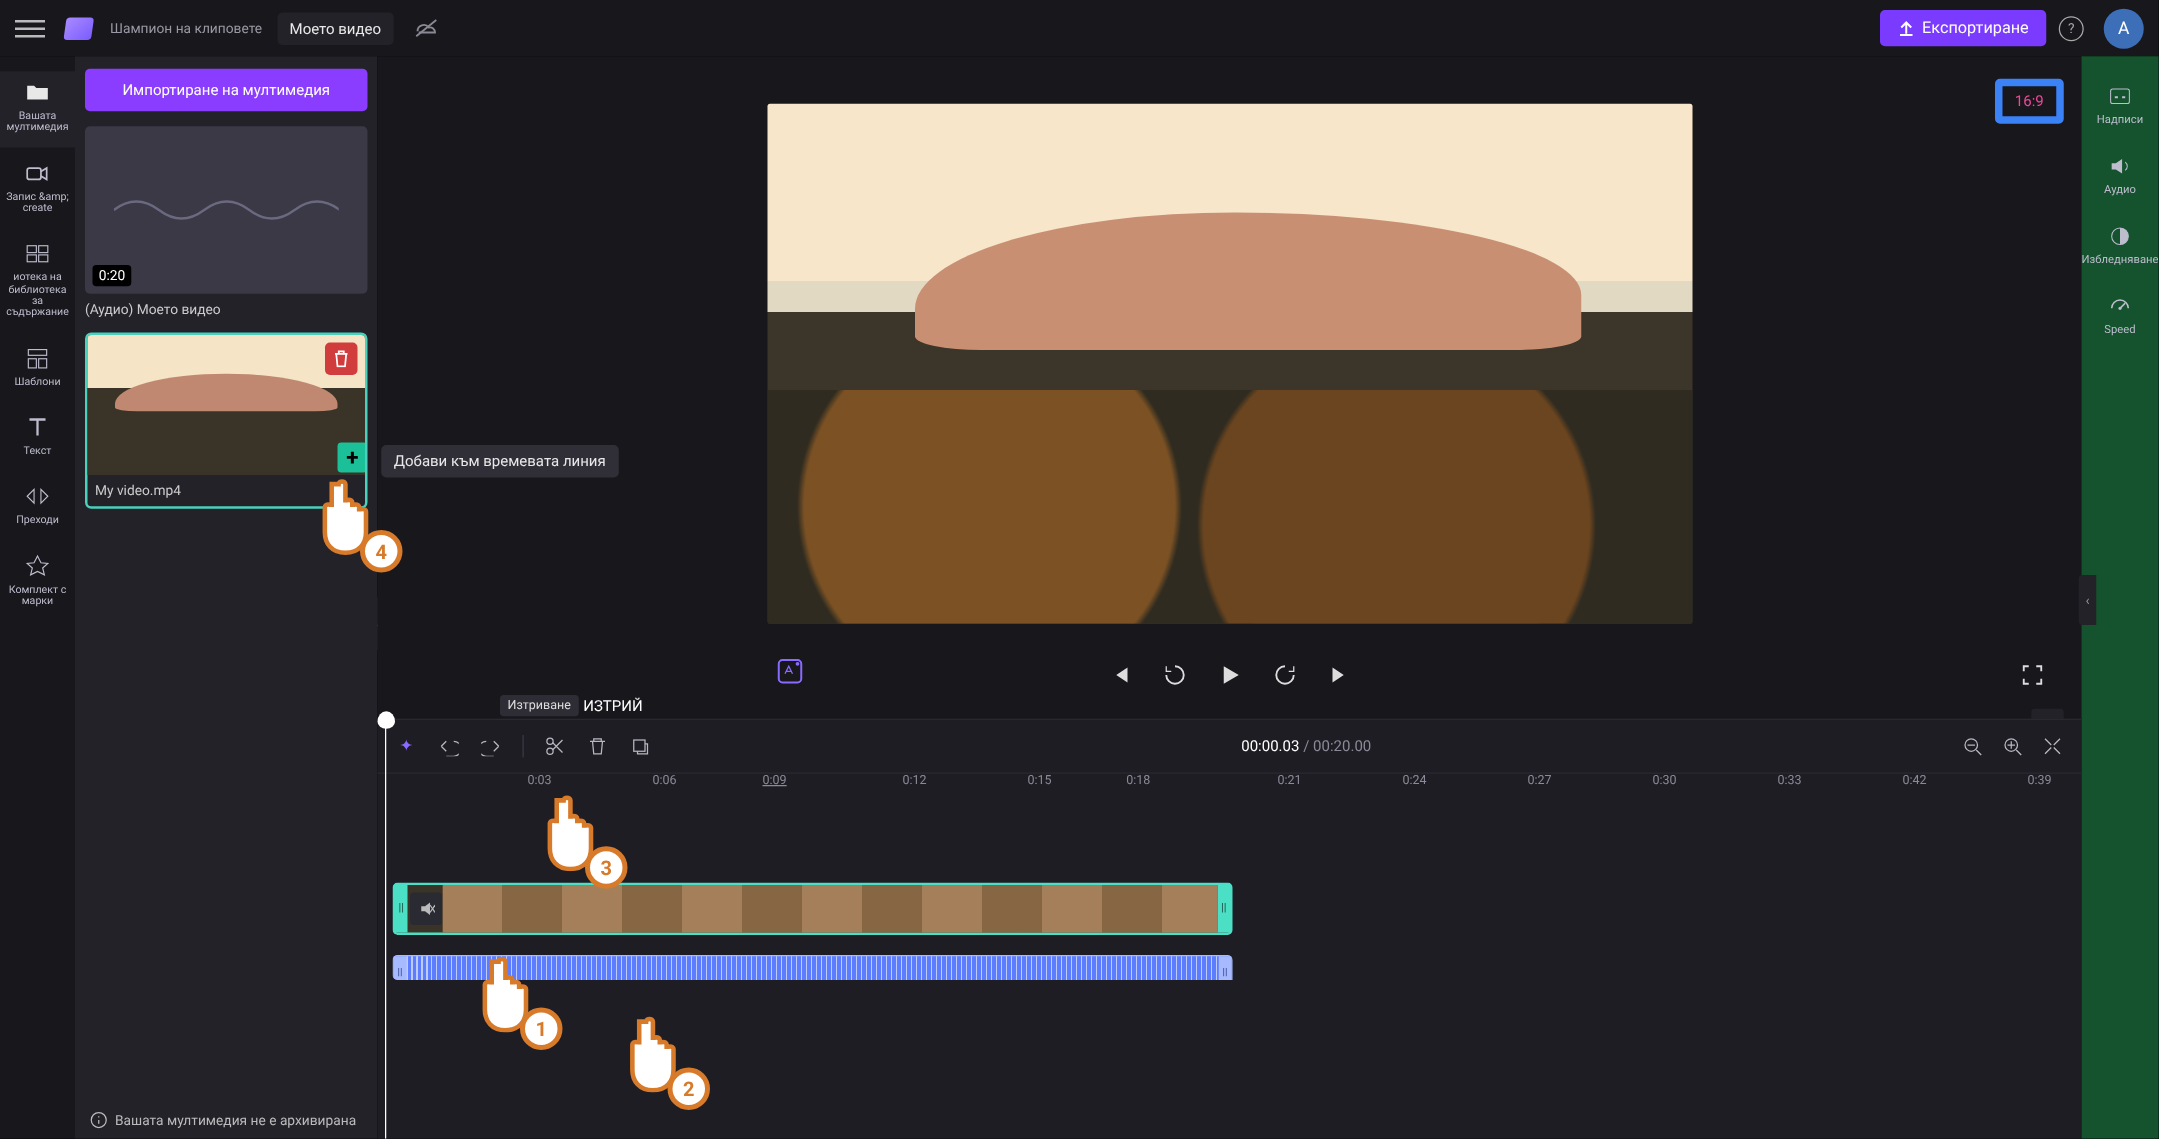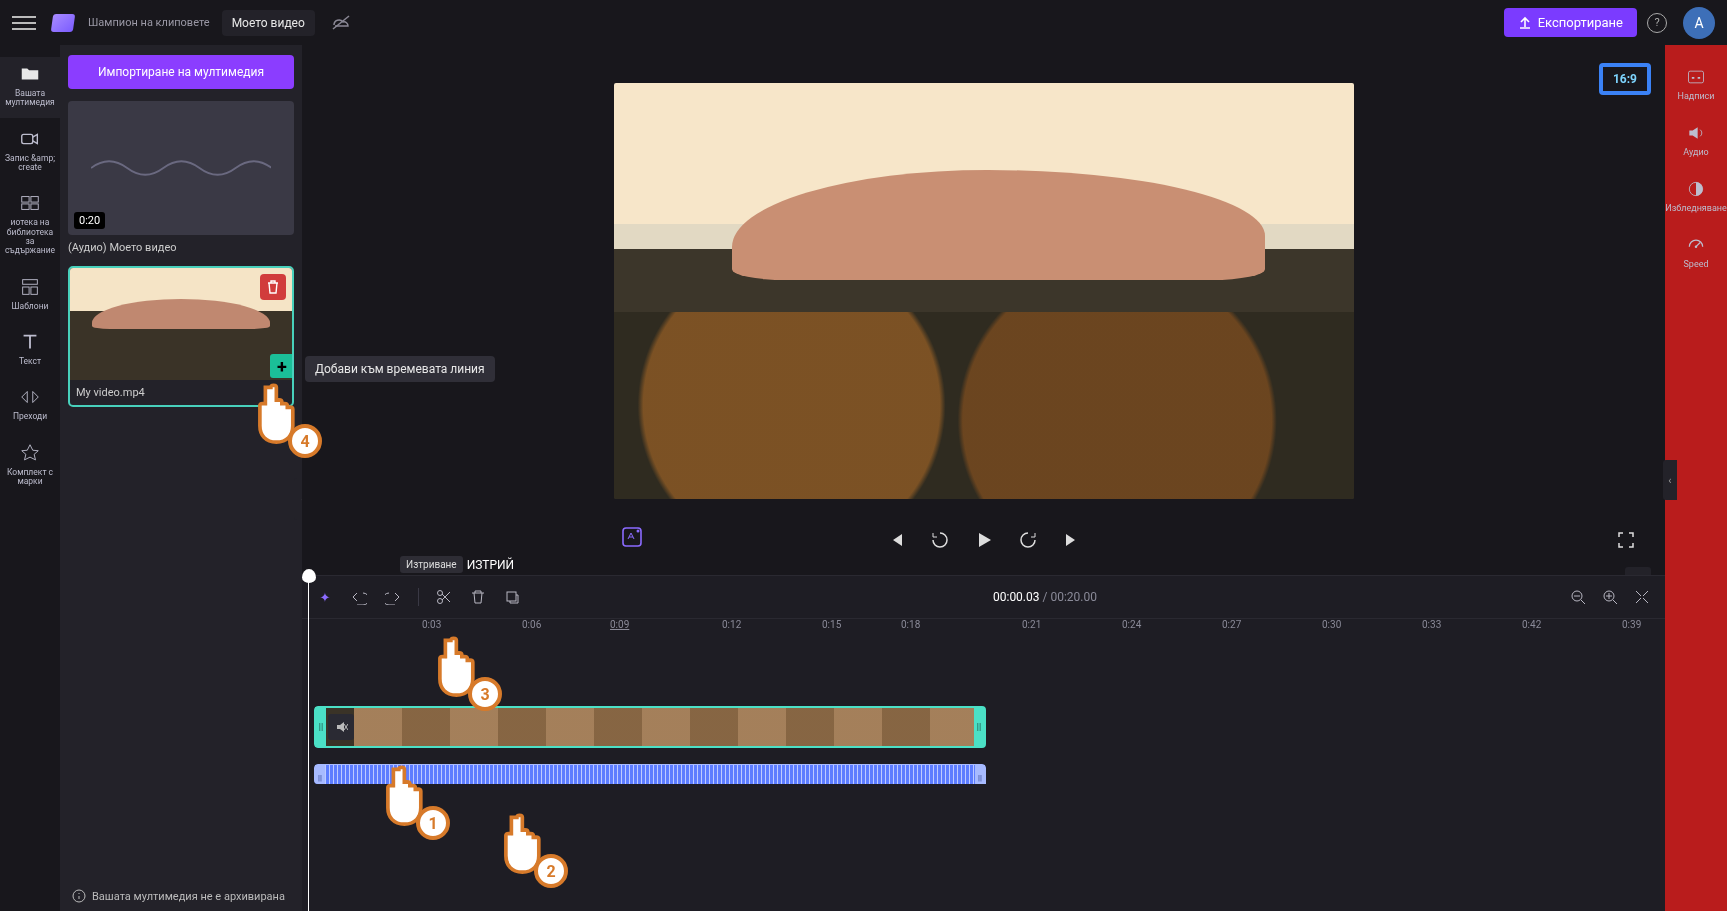--- a/index.html
+++ b/index.html
@@ -45,21 +45,21 @@
   .tooltip-del-tag { background: #2e2d35; color: #ddd; font-size: 10px; padding: 3px 6px; border-radius: 3px; }
   .tooltip-del-main { color: #fff; font-size: 12px; text-align: center; }
 
   .panel-collapse { position: absolute; right: -10px; top: 50%; width: 18px; height: 42px; background: #232229; border-radius: 3px; display: flex; align-items: center; justify-content: center; color: #aaa; font-size: 11px; cursor: pointer; }
   .archive-warning { margin-top: auto; display: flex; align-items: center; gap: 6px; font-size: 11px; color: #bbb; padding: 8px 4px; }
 
   
   .stage { flex: 1; display: flex; flex-direction: column; background: #18171c; position: relative; }
   .preview-row { height: 530px; position: relative; display:flex; flex-direction:column; align-items:center;}
   .preview-top-right { position: absolute; right: 14px; top: 18px; }
-  .aspect-btn { border: 4px solid #3b82f6; border-radius: 4px; padding: 5px 10px; font-size: 12px; color: #7dd3fc; cursor: pointer; background: transparent; font-weight: bold; }
+  .aspect-btn { border: 6px solid #3b82f6; border-radius: 4px; padding: 5px 10px; font-size: 12px; color: #ec4899; cursor: pointer; background: transparent; }
   .preview { position:absolute; top:38px; left: 50%; transform:translateX(-50%); width: 740px; height: 416px; background: linear-gradient(#f7e6c9 0 34%, #e2d9c3 34% 40%, #3c362a 40% 100%); border-radius: 2px; overflow:hidden;}
   .preview .rock-big { position:absolute; left:16%; right:12%; top:21%; height:110px; background:#c98f73; border-radius: 48% 52% 10% 10% / 70% 60% 10% 10%; }
   .preview .bush { position:absolute; bottom:0; width:100%; height:45%; background: radial-gradient(circle at 24% 50%, rgba(200,120,40,0.5) 0 26%, transparent 27%), radial-gradient(circle at 68% 58%, rgba(180,100,30,0.45) 0 30%, transparent 31%), #2f2b20; }
   .controls { position:absolute; bottom:24px; left:0; right:0; display:flex; align-items:center; justify-content:center; gap:22px; }
   .ctrl-icon { width: 22px; height: 22px; color: #ddd; cursor: pointer; display:flex; align-items:center; justify-content:center;}
   .ai-btn { position:absolute; left:316px; bottom:24px; width:28px; height:28px; display:flex; align-items:center; justify-content:center; cursor:pointer; color:#8b6bff;}
   .fs-btn { position:absolute; right:28px; bottom:24px; cursor:pointer; color:#ddd;}
   .expand-arrow { position:absolute; right:14px; bottom:-8px; width:26px; height:16px; background:#232229; border-radius:3px; display:flex;align-items:center;justify-content:center;color:#999;font-size:11px;cursor:pointer;}
 
   
@@ -79,21 +79,21 @@
   .track { position:relative; height:42px; margin-bottom:10px; border-radius:4px; overflow:hidden;}
   .video-clip { position:absolute; left:0; width:672px; height:100%; border:2px solid #4be0c6; border-radius:4px; background:#3a3327; display:flex; align-items:center;}
   .video-clip .handle { width:10px; height:100%; background:#4be0c6; display:flex; align-items:center;justify-content:center; color:#1a4b40;font-size:9px;}
   .video-clip .mute-ico { width:26px; height:26px; margin-left:2px; background:#2a2a33; border-radius:3px; display:flex;align-items:center;justify-content:center;color:#bbb;}
   .video-clip .thumbs { flex:1; height:100%; background: repeating-linear-gradient(90deg, #b08860 0 48px, #8f6b46 48px 96px); opacity:0.9;}
   .audio-clip { position:absolute; left:0; width:672px; height:26px; margin-top:6px; border-radius:4px; background:#5d7dff; display:flex; align-items:center; border:1px solid #a7baff;}
   .audio-clip .handle { width:10px; height:100%; background:#a7baff; display:flex;align-items:center;justify-content:center;color:#2b3d8a;font-size:8px;}
   .audio-clip .wave { flex:1; height:100%; background-image: repeating-linear-gradient(90deg, rgba(255,255,255,0.6) 0 1px, transparent 1px 4px); }
 
   
-  .rightrail { width: 62px; background:#b91c1c; display:flex; flex-direction:column; align-items:center; padding-top:14px; gap:6px;}
+  .rightrail { width: 62px; background:#14532d; display:flex; flex-direction:column; align-items:center; padding-top:14px; gap:6px;}
   .rr-item { width:100%; padding:8px 2px; display:flex; flex-direction:column; align-items:center; gap:4px; font-size:9px; color:#bdbdce; cursor:pointer;}
   .rr-item svg { width:20px; height:20px; }
   .rr-collapse { position:absolute; right:50px; top:460px; width:14px; height:40px; background:#232229; border-radius:3px 0 0 3px; display:flex;align-items:center;justify-content:center;color:#999;font-size:11px;cursor:pointer;}
 
   
   .cursor { position:absolute; z-index:50; pointer-events:none;}
   .hand { width:56px; height:64px; }
   .hand .palm { fill:#fff; stroke:#d77a2a; stroke-width:4; }
   .step-badge { position:absolute; right:-14px; bottom:-14px; width:34px; height:34px; background:#fff; border:4px solid #d77a2a; border-radius:50%; display:flex;align-items:center;justify-content:center;color:#d77a2a;font-weight:bold;font-size:16px;}
   svg { display:block; }

